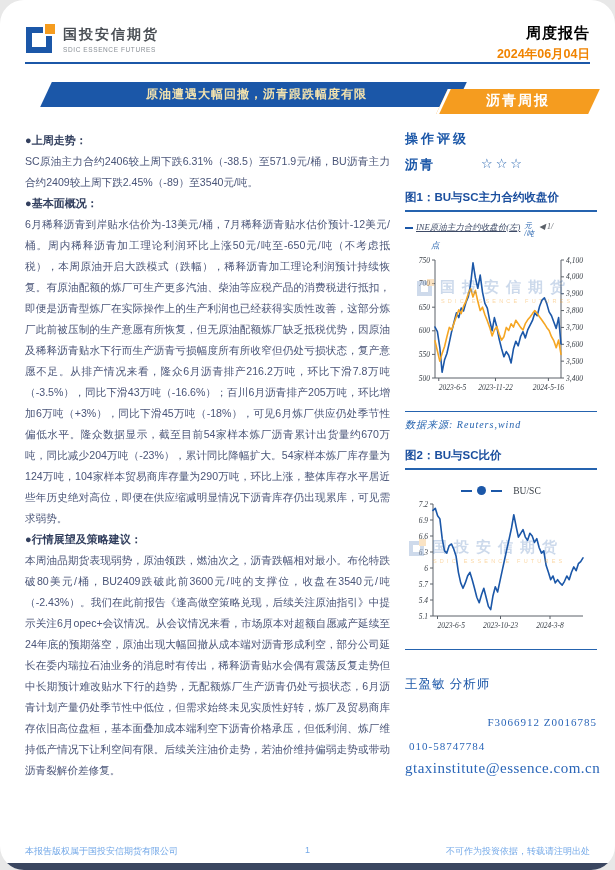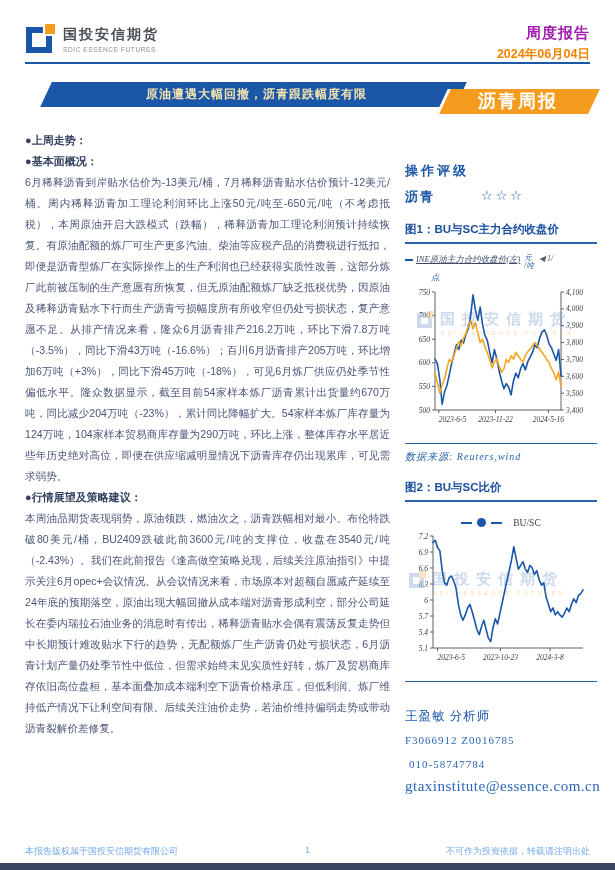--- a/index.html
+++ b/index.html
@@ -1,48 +1,48 @@
 <!DOCTYPE html>
 <html><head>
 <meta charset="utf-8">
 <style>
   * { margin:0; padding:0; box-sizing:border-box; }
   body { background:#e8e8e8; font-family:"Liberation Sans","DejaVu Sans",sans-serif; }
-  .page { position:relative; width:615px; height:870px; background:#fff; margin:0 auto; overflow:hidden; }
+  .page { position:relative; width:615px; height:870px; background:#fff; margin:0 auto; overflow:hidden;border-radius:24px; }
 
   
   .header { position:absolute; top:24px; left:25px; right:25px; display:flex; justify-content:space-between; align-items:flex-start; }
   .brand { display:flex; align-items:center; }
   .logo-mark { position:relative; width:30px; height:30px; flex:0 0 30px; }
   .lm-outer { position:absolute; left:1px; top:3px; width:26px; height:26px; border:6px solid #1b57a8; background:#fff; }
   .lm-orange { position:absolute; right:0; top:0; width:12px; height:12px; background:#f59c1f; border-left:2px solid #fff; border-bottom:2px solid #fff; }
   .brand-text { margin-left:8px; }
   .brand-cn { font-size:14px; font-weight:bold; color:#4a4f55; letter-spacing:2px; }
   .brand-en { font-size:6.5px; color:#8a9097; letter-spacing:0.6px; margin-top:2px; }
   .header-right { text-align:right; }
-  .report-type { font-size:15px; font-weight:bold; color:#a21caf; letter-spacing:1px; }
+  .report-type { font-size:15px; font-weight:bold; color:#000000; letter-spacing:1px; }
   .report-date { font-size:12.5px; font-weight:bold; color:#f08300; margin-top:3px; }
   .rule { position:absolute; top:62px; left:25px; right:25px; height:2px; background:#1b57a8; }
 
   
   .banner { position:absolute; top:80px; left:14px; right:0; height:40px; }
   .b-blue { position:absolute; left:32px; top:2px; width:415px; height:25px; background:#1b57a8; transform:skewX(-25deg); }
   .b-orange { position:absolute; left:428px; top:9px; width:152px; height:25px; background:#f59c1f; border-left:3px solid #fff; transform:skewX(-25deg); }
   .b-title { position:absolute; left:60px; top:2px; width:365px; height:25px; line-height:25px; text-align:center; color:#f2e2ae; font-weight:bold; font-size:12px; letter-spacing:1px; }
-  .b-tag { position:absolute; left:428px; top:9px; width:152px; height:25px; line-height:25px; text-align:center; color:#fff; font-weight:bold; font-size:18px; letter-spacing:2px; }
+  .b-tag { position:absolute; left:428px; top:9px; width:152px; height:25px; line-height:25px; text-align:center; color:#fff; font-weight:bold; font-size:14px; letter-spacing:2px;font-family:Liberation Mono, monospace; }
 
   
   .content { position:absolute; top:130px; left:25px; right:18px; display:flex; gap:15px; }
   .left-col { width:365px; flex:0 0 365px; }
   .section-heading { font-size:11px; font-weight:bold; color:#33405f; line-height:21px; }
   .section-body { font-size:10.6px; color:#4a5578; line-height:21px; text-align:justify; }
 
   
   .sidebar { flex:1; min-width:0; }
-  .rating { margin-top:32px; }
+  .rating { }
   .rating-title { font-size:13px; font-weight:bold; color:#1b57a8; letter-spacing:3px; font-family:"Liberation Serif",serif; }
   .rating-row { display:flex; align-items:flex-start; margin-top:8px; }
   .rating-item { font-size:13px; font-weight:bold; color:#1b57a8; letter-spacing:2px; font-family:"Liberation Serif",serif; }
   .rating-stars { margin-left:46px; font-size:13px; color:#2563af; letter-spacing:3px; }
   .fig-title { margin-top:16px; font-size:11.5px; font-weight:bold; color:#1a4e9e; }
   .hline { height:1.5px; background:#2563af; margin-top:5px; }
   .chart-wrap { position:relative; }
   .legend1 { display:flex; align-items:flex-start; margin-top:10px; font-family:"Liberation Serif",serif; font-style:italic; color:#3d4a66; }
   .legend1-dash { width:8px; height:2px; background:#1b57a8; margin:5px 3px 0 0; flex:0 0 8px; }
   .legend1-label { font-size:8.5px; line-height:11px;text-decoration:underline; }
@@ -61,21 +61,21 @@
   .wm-row { display:flex; align-items:center; white-space:nowrap; }
   .wm-logo { position:relative; width:17px; height:17px; margin-right:6px; opacity:.5; }
   .wm-logo .o { position:absolute; left:0; top:2px; width:15px; height:15px; border:4px solid #9fb6d9; background:#fff; }
   .wm-logo .q { position:absolute; right:0; top:0; width:7px; height:7px; background:#f6c88a; }
   .wm-text { font-size:15px; font-weight:bold; color:#1b57a8; opacity:.22; letter-spacing:7px; }
   .wm-sub { font-size:5.5px; color:#f59c1f; opacity:.4; letter-spacing:3.2px; margin:1px 0 0 24px; white-space:nowrap; }
 
   
   .analyst { margin-top:26px; color:#2b66b8; font-family:"Liberation Serif",serif; }
   .analyst-name { font-size:12.5px; font-weight:normal; color:#1b57a8; letter-spacing:1px; }
-  .analyst-ids { font-size:11px; margin-top:9px; letter-spacing:1px; }
+  .analyst-ids { font-size:11px; margin-top:23px; letter-spacing:1px;text-align:right; }
   .analyst-phone { font-size:11px; margin-top:12px; margin-left:4px; letter-spacing:1px; }
   .analyst-email { font-size:15px; margin-top:8px; letter-spacing:0.5px; }
 
   
   .footer { position:absolute; left:25px; right:25px; bottom:12px; font-size:9px; color:#74a9e8; }
   .footer-left { float:left; }
   .footer-right { float:right; }
   .footer-page { position:absolute; left:0; right:0; text-align:center; }
   .bottom-bar { position:absolute; left:0; right:0; bottom:0; height:7px; background:#3a4660; }
 </style>
@@ -106,20 +106,21 @@
     <div class="b-blue"></div>
     <div class="b-orange"></div>
     <div class="b-title">原油遭遇大幅回撤，沥青跟跌幅度有限</div>
     <div class="b-tag">沥青周报</div>
   </div>
 
   <div class="content">
 
     <div class="left-col">
       <div class="section-heading">●上周走势：</div>
+      <div class="section-body">SC原油主力合约2406较上周下跌6.31%（-38.5）至571.9元/桶，BU沥青主力合约2409较上周下跌2.45%（-89）至3540元/吨。</div>
       <div class="section-heading">●基本面概况：</div>
       <div class="section-body">6月稀释沥青到岸贴水估价为-13美元/桶，7月稀释沥青贴水估价预计-12美元/桶。周内稀释沥青加工理论利润环比上涨50元/吨至-650元/吨（不考虑抵税），本周原油开启大跌模式（跌幅），稀释沥青加工理论利润预计持续恢复。有原油配额的炼厂可生产更多汽油、柴油等应税产品的消费税进行抵扣，即便是沥青型炼厂在实际操作上的生产利润也已经获得实质性改善，这部分炼厂此前被压制的生产意愿有所恢复，但无原油配额炼厂缺乏抵税优势，因原油及稀释沥青贴水下行而生产沥青亏损幅度所有所收窄但仍处亏损状态，复产意愿不足。从排产情况来看，隆众6月沥青排产216.2万吨，环比下滑7.8万吨（-3.5%），同比下滑43万吨（-16.6%）；百川6月沥青排产205万吨，环比增加6万吨（+3%），同比下滑45万吨（-18%），可见6月炼厂供应仍处季节性偏低水平。隆众数据显示，截至目前54家样本炼厂沥青累计出货量约670万吨，同比减少204万吨（-23%），累计同比降幅扩大。54家样本炼厂库存量为124万吨，104家样本贸易商库存量为290万吨，环比上涨，整体库存水平居近些年历史绝对高位，即便在供应缩减明显情况下沥青库存仍出现累库，可见需求弱势。</div>
       <div class="section-heading">●行情展望及策略建议：</div>
       <div class="section-body">本周油品期货表现弱势，原油领跌，燃油次之，沥青跌幅相对最小。布伦特跌破80美元/桶，BU2409跌破此前3600元/吨的支撑位，收盘在3540元/吨（-2.43%）。我们在此前报告《逢高做空策略兑现，后续关注原油指引》中提示关注6月opec+会议情况。从会议情况来看，市场原本对超额自愿减产延续至24年底的预期落空，原油出现大幅回撤从成本端对沥青形成利空，部分公司延长在委内瑞拉石油业务的消息时有传出，稀释沥青贴水会偶有震荡反复走势但中长期预计难改贴水下行的趋势，无配额炼厂生产沥青仍处亏损状态，6月沥青计划产量仍处季节性中低位，但需求始终未见实质性好转，炼厂及贸易商库存依旧高位盘桓，基本面叠加成本端利空下沥青价格承压，但低利润、炼厂维持低产情况下让利空间有限。后续关注油价走势，若油价维持偏弱走势或带动沥青裂解价差修复。</div>
     </div>
 
     <div class="sidebar">
 
       <div class="rating">
         <div class="rating-title">操作评级</div>

